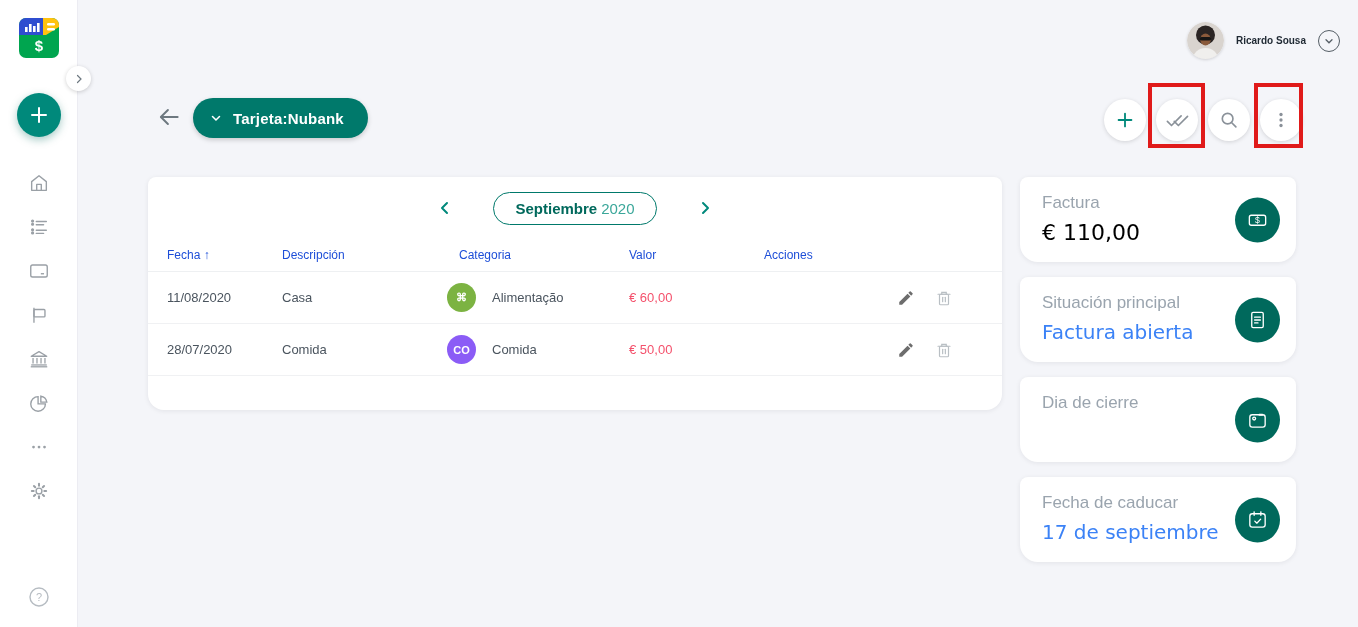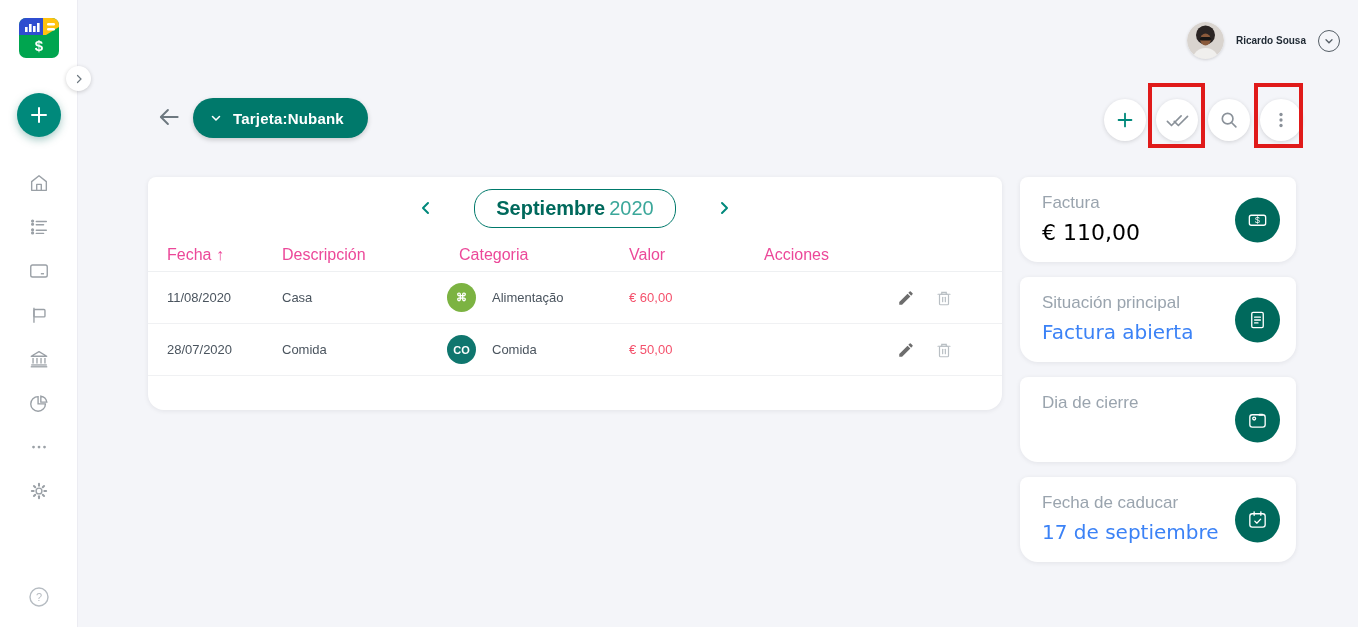--- a/index.html
+++ b/index.html
@@ -32,26 +32,26 @@
   .tool-btn { width:42px; height:42px; border-radius:50%; background:#fff; border:none; cursor:pointer; box-shadow:0 1px 4px rgba(0,0,0,.14); display:flex; align-items:center; justify-content:center; }
 
   .annotation { position:absolute; border:4px solid #e01a1a; background:transparent; pointer-events:none; z-index:9; }
   .annotation.b1 { left:1148px; top:83px; width:57px; height:65px; }
   .annotation.b2 { left:1254px; top:83px; width:49px; height:65px; }
 
   
   .table-card { position:absolute; left:148px; top:177px; width:854px; height:233px; background:#fff; border-radius:8px 8px 16px 16px; box-shadow:0 1px 5px rgba(22,29,37,.08); }
   .month-nav { height:62px; display:flex; align-items:center; justify-content:center; gap:34px; }
   .nav-arrow { background:none; border:none; cursor:pointer; width:28px; height:28px; display:flex; align-items:center; justify-content:center; }
-  .month-pill { border:1.7px solid #00796b; border-radius:18px; background:#fff; padding:7px 21px; cursor:pointer; font-size:20px; }
+  .month-pill { border:1.7px solid #00796b; border-radius:18px; background:#fff; padding:7px 21px; cursor:pointer; font-size:15px; }
   .month-pill .m { font-weight:bold; color:#00695c; }
   .month-pill .y { color:#3ba79a; margin-left:4px; }
 
   .tgrid { display:grid; grid-template-columns:115px 165px 182px 135px 1fr; align-items:center; padding:0 19px; }
-  .thead { height:33px; border-bottom:1px solid #eef0f2; color:#ec4899; font-size:16px; }
+  .thead { height:33px; border-bottom:1px solid #eef0f2; color:#1d4ed8; font-size:12px; }
   .thead .cat { padding-left:12px; }
   .trow { height:52px; border-bottom:1px solid #f0f1f3; font-size:13px; color:#4a545e; }
   .cat-cell { display:flex; align-items:center; gap:16px; }
   .cat-badge { width:29px; height:29px; border-radius:50%; color:#fff; display:flex; align-items:center; justify-content:center; font-size:11px; font-weight:bold; flex:none; }
   .val-neg { color:#f4516c; }
   .actions-cell { display:flex; justify-content:flex-end; gap:16px; padding-right:28px; }
   .row-action { background:none; border:none; cursor:pointer; width:22px; height:22px; display:flex; align-items:center; justify-content:center; }
 
   
   .cards-col { position:absolute; left:1020px; top:177px; width:276px; }
@@ -287,21 +287,21 @@
               <line x1="13.8" y1="11" x2="13.8" y2="17"></line>
           </svg>
         </button>
       </div>
     </div>
 
     <div class="tgrid trow">
       <div>28/07/2020</div>
       <div>Comida</div>
       <div class="cat-cell">
-        <span class="cat-badge" style="background: #0f766e;">CO</span>
+        <span class="cat-badge" style="background: #8b5cf6;">CO</span>
         <span>Comida</span>
       </div>
       <div class="val-neg">€ 50,00</div>
       <div class="actions-cell">
         <button class="row-action">
           <svg width="18" height="18" viewBox="0 0 24 24">
             <path d="M3 17.25V21h3.75L17.81 9.94l-3.75-3.75L3 17.25z M20.71 7.04a1 1 0 0 0 0-1.41l-2.34-2.34a1 1 0 0 0-1.41 0l-1.83 1.83 3.75 3.75 1.83-1.83z" fill="#6d6d6d"></path>
           </svg>
         </button>
         <button class="row-action">

